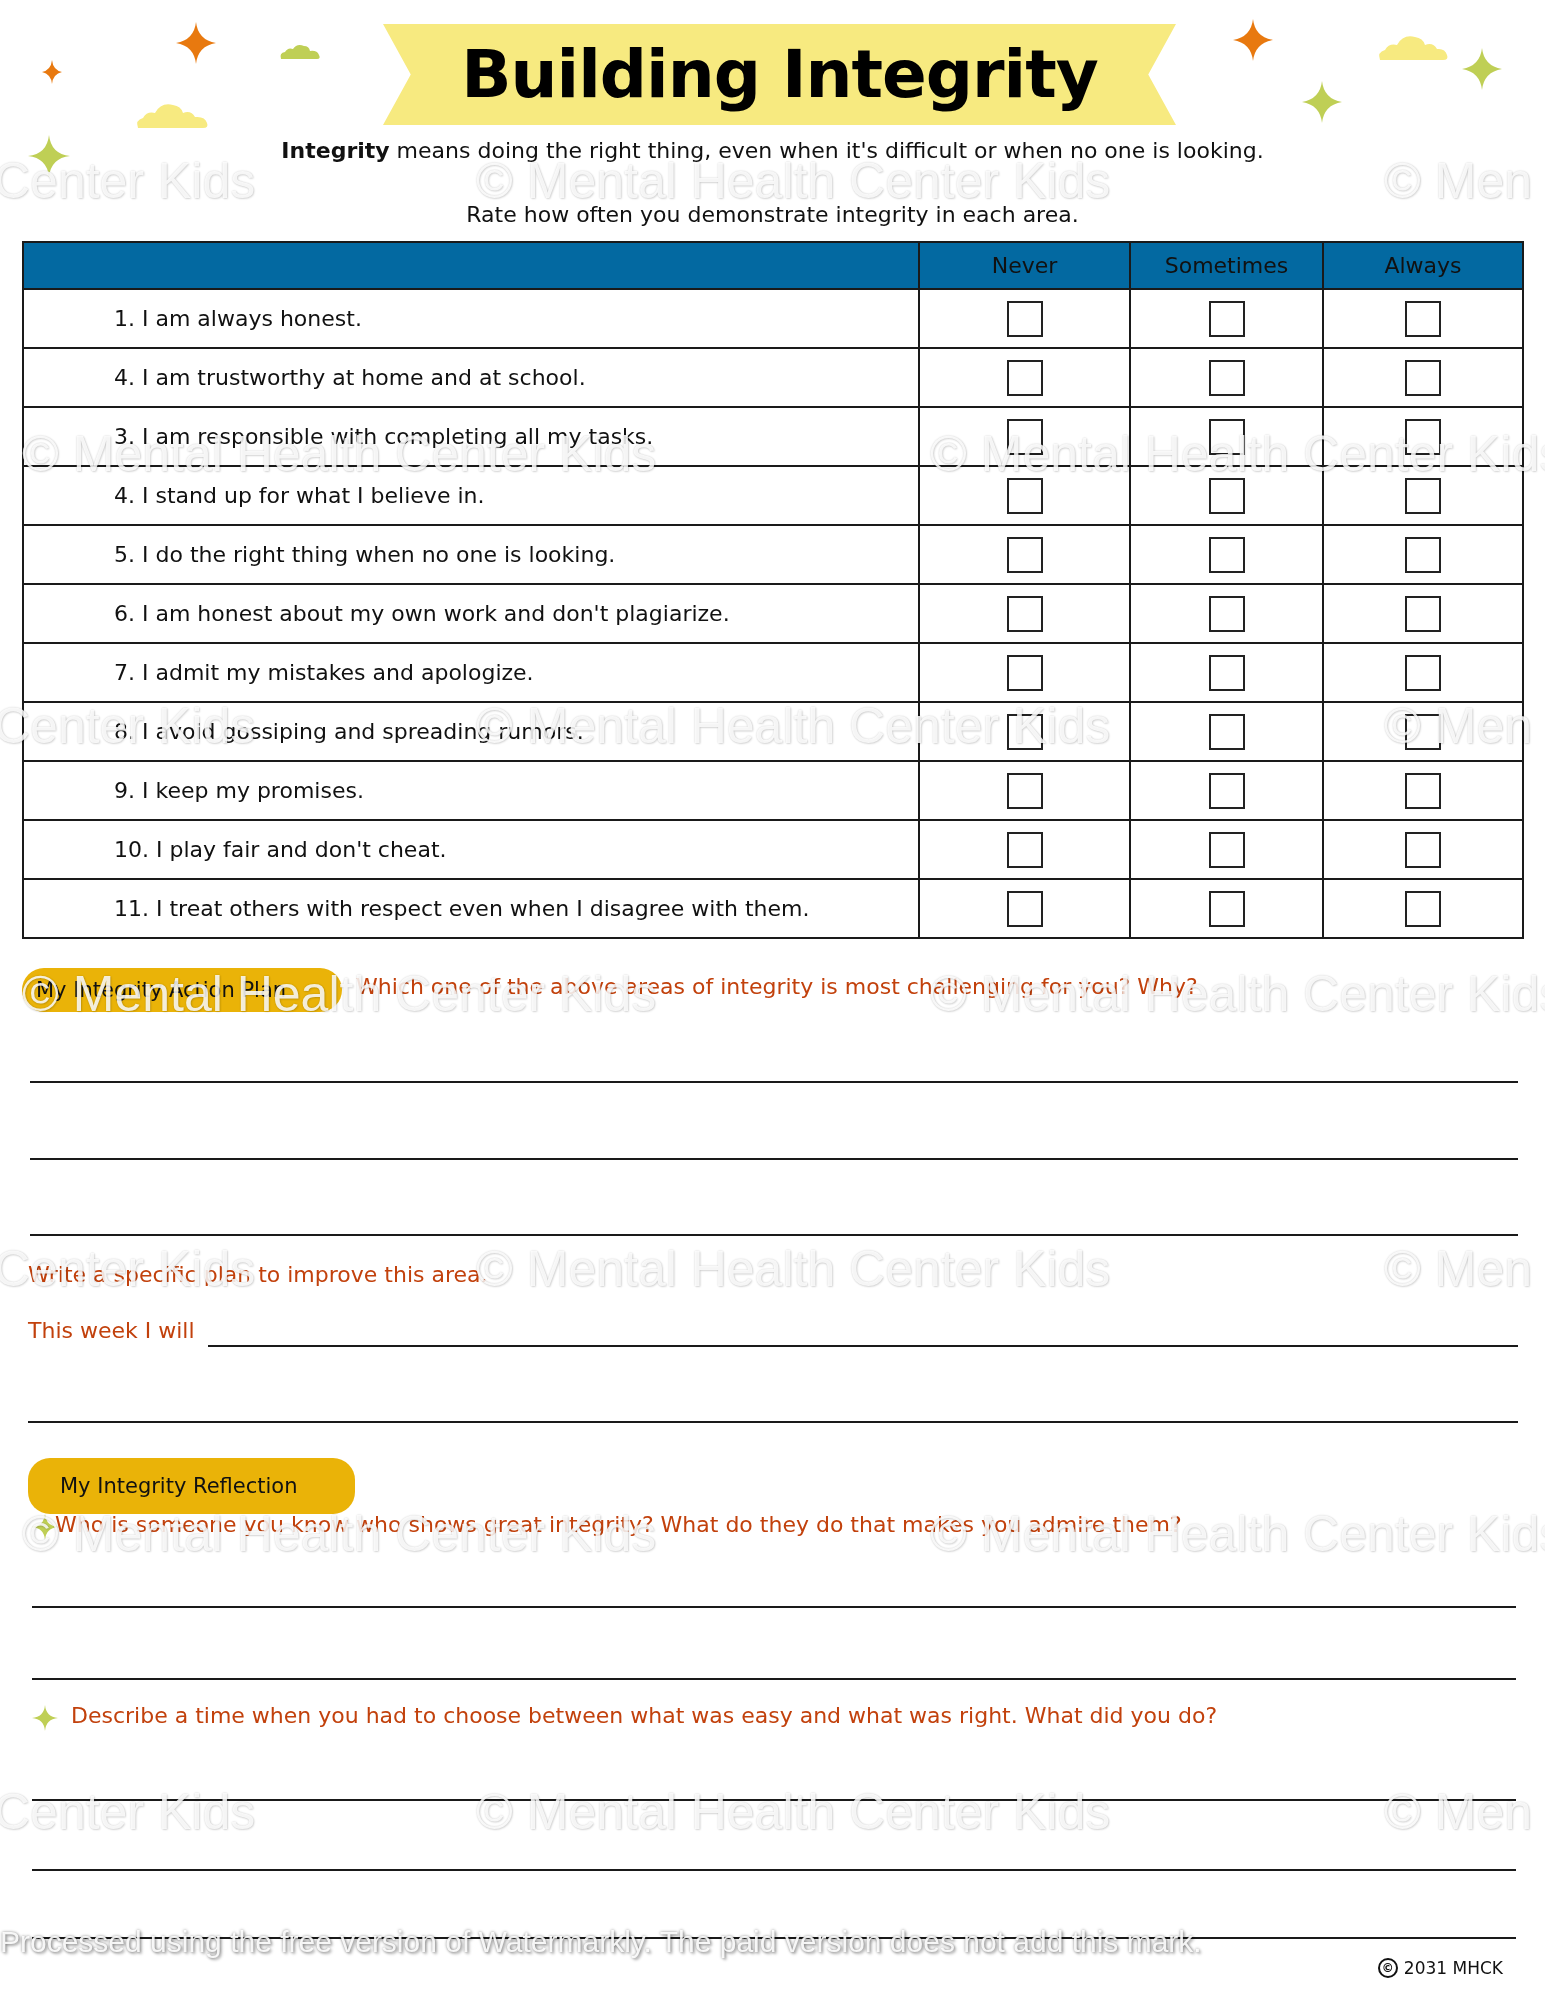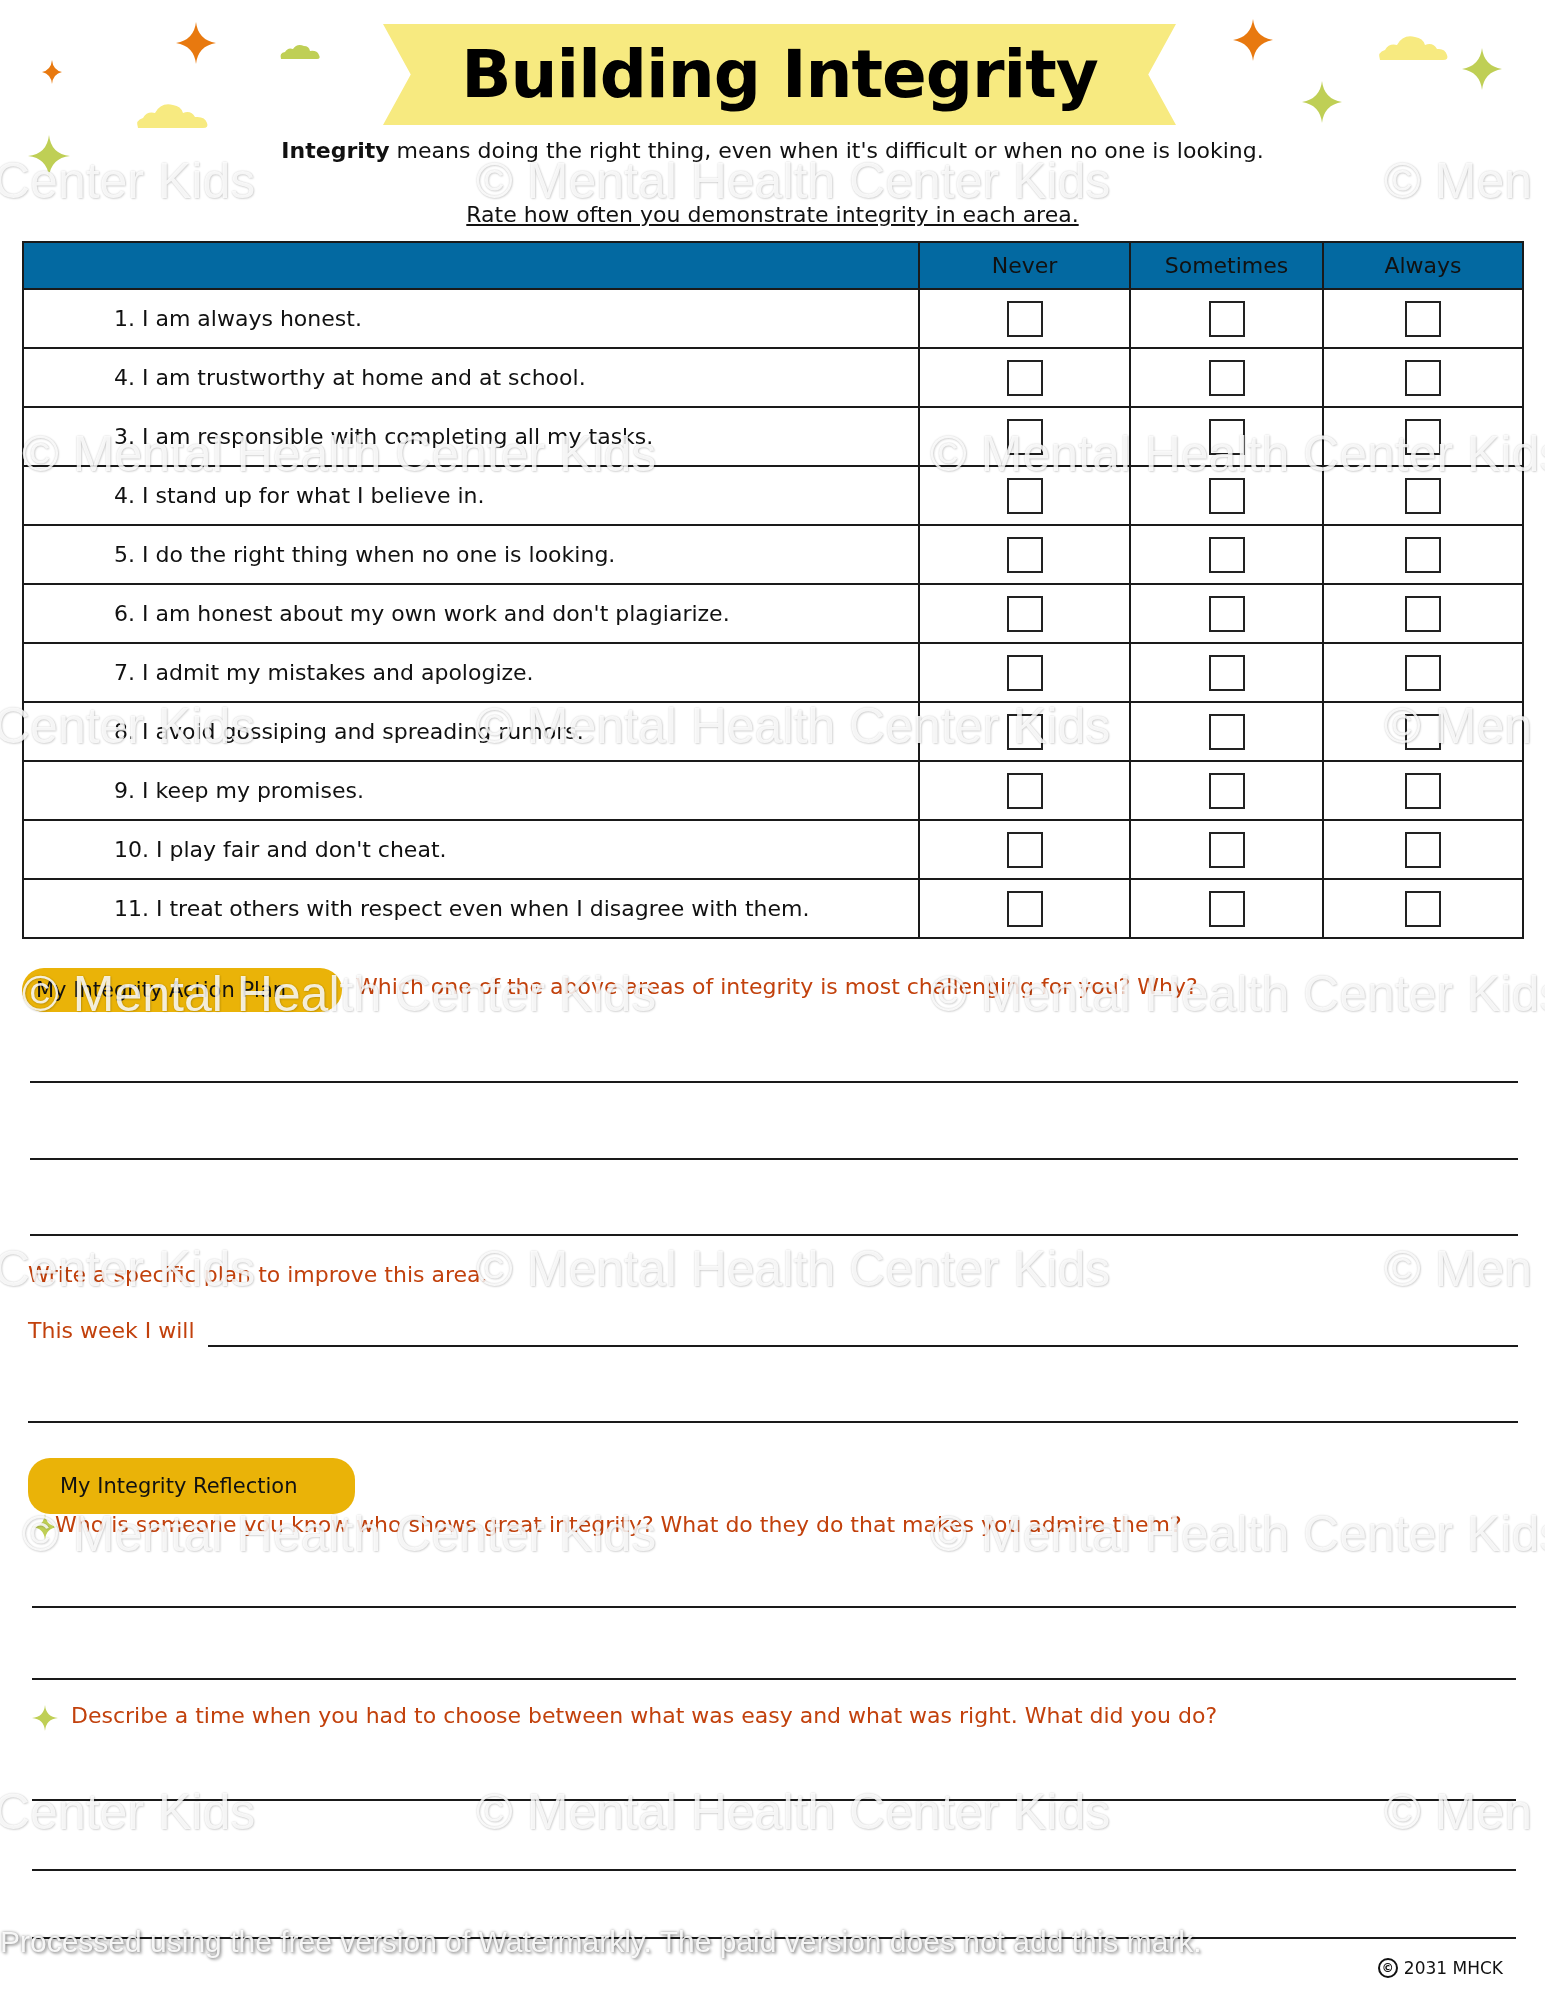--- a/index.html
+++ b/index.html
@@ -23,21 +23,21 @@
     letter-spacing: -1px; color: #000;
   }
 
   .intro {
     position: absolute; left: 0; width: 1545px; top: 138px; text-align: center;
     font-size: 22px; color: #111;
   }
   .intro b { font-weight: bold; }
   .instruction {
     position: absolute; left: 0; width: 1545px; top: 202px; text-align: center;
-    font-size: 22px; color: #111; text-decoration: underline;
+    font-size: 22px; color: #111;
   }
 
   
   table.rating {
     position: absolute; left: 22px; top: 241px; width: 1500px;
     border-collapse: collapse; table-layout: fixed;
   }
   table.rating th, table.rating td {
     border: 2px solid #1a1a1a;
   }

